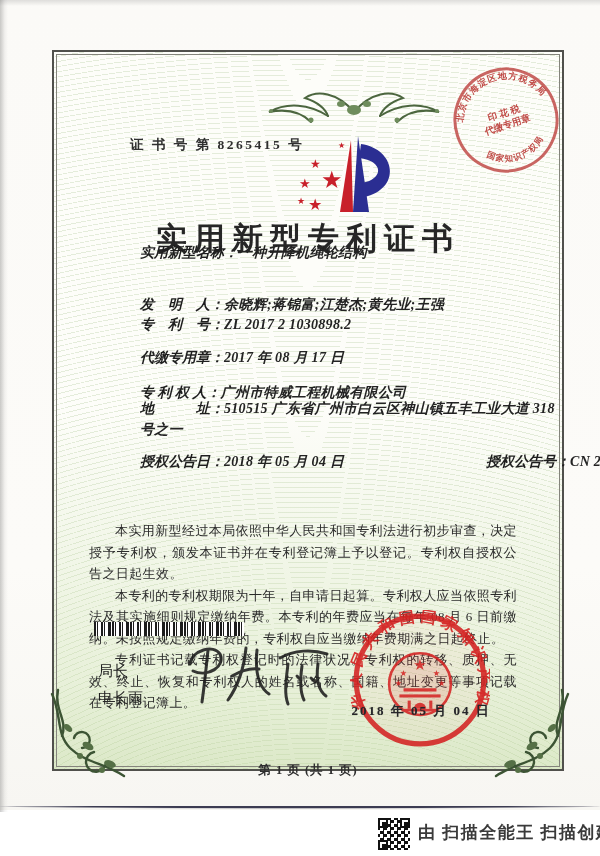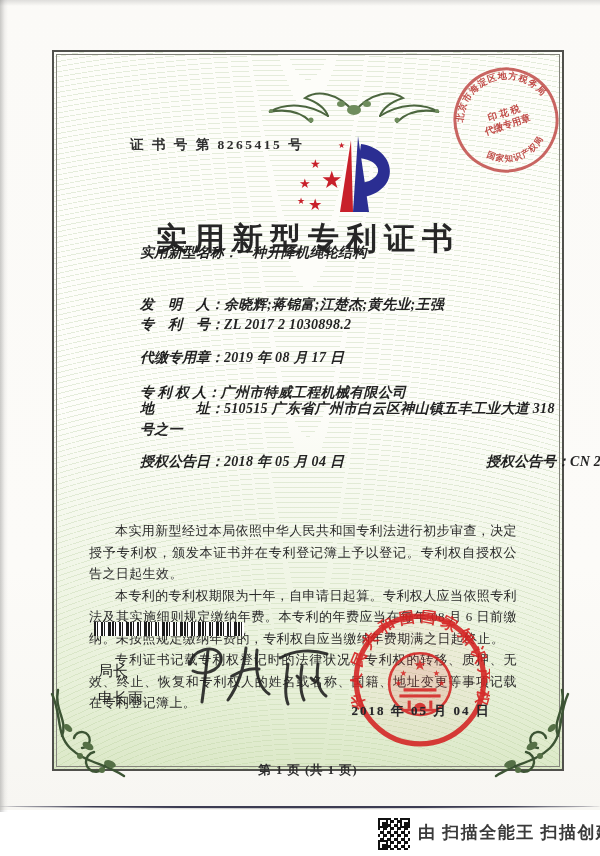--- a/index.html
+++ b/index.html
@@ -109,21 +109,21 @@
       <div class="field-row" style="top:190px">
         <span class="field-label">实用新型名称：</span><span class="field-value">一种升降机绳轮结构</span>
       </div>
       <div class="field-row" style="top:242px">
         <span class="field-label">发　明　人：</span><span class="field-value">余晓辉;蒋锦富;江楚杰;黄先业;王强</span>
       </div>
       <div class="field-row" style="top:262px">
         <span class="field-label">专　利　号：</span><span class="field-value">ZL 2017 2 1030898.2</span>
       </div>
       <div class="field-row" style="top:295px">
-        <span class="field-label">代缴专用章：</span><span class="field-value">2019 年 08 月 17 日</span>
+        <span class="field-label">代缴专用章：</span><span class="field-value">2017 年 08 月 17 日</span>
       </div>
       <div class="field-row" style="top:330px">
         <span class="field-label">专 利 权 人：</span><span class="field-value">广州市特威工程机械有限公司</span>
       </div>
       <div class="field-row" style="top:346px;width:416px">
         <span class="field-label">地　　　址：</span><span class="field-value">510515 广东省广州市白云区神山镇五丰工业大道 318 号之一</span>
       </div>
       <div class="field-row" style="top:399px">
         <span class="field-label">授权公告日：</span><span class="field-value">2018 年 05 月 04 日</span>
         <span class="grant-pair2"><span class="field-label">授权公告号：</span><span class="field-value">CN 207312868 U</span></span>

